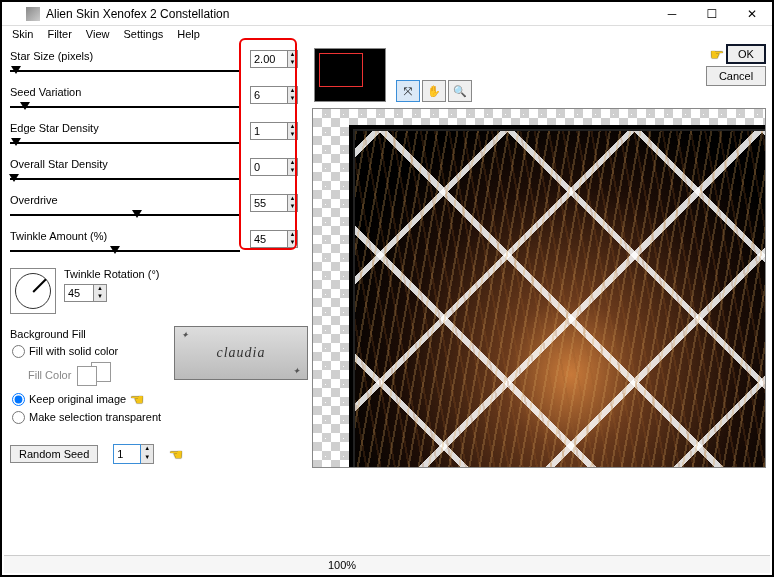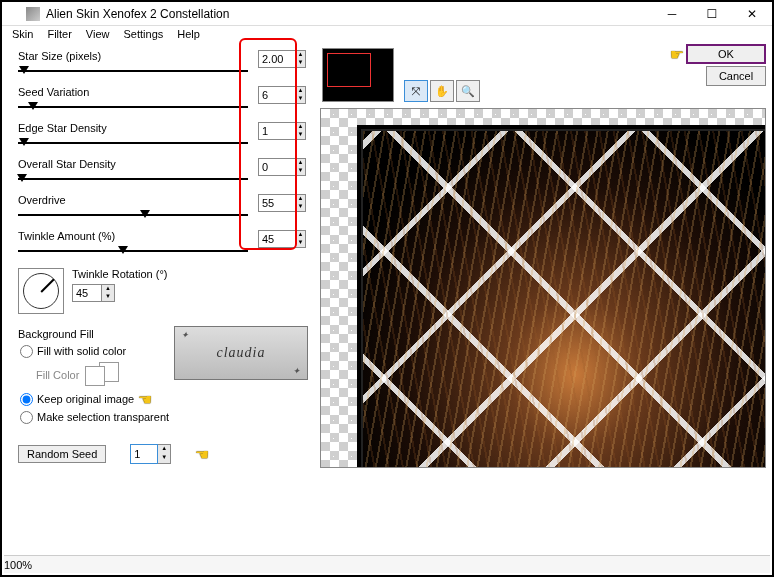--- a/index.html
+++ b/index.html
@@ -4,21 +4,21 @@
 <style>
 * { box-sizing: border-box; margin: 0; padding: 0; font-family: "Segoe UI", Tahoma, sans-serif; font-size: 11px; }
 body { background: #fff; width: 774px; height: 577px; overflow: hidden; border: 2px solid #000; position: relative; }
 .titlebar { height: 24px; background: #fff; display: flex; align-items: center; padding-left: 24px; border-bottom: 1px solid #ddd; }
 .titlebar .icon { width: 14px; height: 14px; background: linear-gradient(135deg,#888,#ccc); margin-right: 6px; }
 .titlebar .title { flex: 1; font-size: 12px; }
 .titlebar .winbtn { width: 40px; height: 24px; display: flex; align-items: center; justify-content: center; font-size: 12px; }
 .menubar { display: flex; gap: 14px; padding: 2px 10px 4px 10px; font-size: 12px; }
 .menubar span { cursor: default; }
 
-.content { display: flex; position: relative; padding-left: 8px; }
+.content { display: flex; position: relative; }
 .leftpanel { width: 310px; padding: 6px 8px 4px 8px; }
 .slideritem { position: relative; margin-bottom: 2px; height: 34px; }
 .slideritem .lbl { font-size: 11px; }
 .slideritem .track { position:absolute; top:20px; left:0; width:230px; height:2px; background:#000; }
 .slideritem .thumb { position:absolute; top:16px; width:0; height:0; border-left:5px solid transparent; border-right:5px solid transparent; border-top:8px solid #000; }
 .spinbox { position:absolute; top:0; left:240px; width:48px; height:18px; display:flex; }
 .spinbox input { width:38px; height:18px; border:1px solid #888; font-size:11px; padding-left:3px; background:#fff; }
 .spinarrows { width:13px; display:flex; flex-direction:column; border:1px solid #888; border-left:none; }
 .spinarrows div { flex:1; font-size:6px; line-height:7px; text-align:center; background:#e8e8e8; cursor:pointer; }
 
@@ -39,53 +39,53 @@
 .bgfill .grptitle { margin-bottom:2px; }
 .radio-row { display:flex; align-items:center; gap:4px; height:18px; }
 .radio-row input { margin-left:2px; }
 .fillcolor { display:flex; align-items:center; gap:6px; margin:2px 0 2px 18px; color:#888; }
 .swatches { position:relative; width:38px; height:26px; }
 .swatches .a{position:absolute;left:0;top:4px;width:20px;height:20px;border:1px solid #999;background:#fff;}
 .swatches .b{position:absolute;left:14px;top:0;width:20px;height:20px;border:1px solid #999;background:#fff;}
 .hand-left { display:inline-block; transform:scaleX(-1); font-size:16px; color:#f5c518; text-shadow:0 0 1px #000; }
 .hand-right { display:inline-block; font-size:16px; color:#f5c518; text-shadow:0 0 1px #000; }
 
-.randomseed { margin-top:18px; display:flex; align-items:center; gap:24px; }
+.randomseed { margin-top:18px; display:flex; align-items:center; gap:15px; }
 .randomseed button { padding:2px 8px; border:1px solid #888; background:#efefef; font-size:11px; }
 .randomseed .seedbox { display:flex; }
 .randomseed input { width:28px; height:20px; border:1px solid #3a8ed8; font-size:11px; padding-left:3px; }
 
 .rightpanel { flex:1; padding:4px 6px 0 2px; position:relative; }
 .toprow { display:flex; gap:10px; align-items:flex-start; }
 .navthumb { width:72px; height:54px; border:1px solid #888; background:#000; position:relative; }
 .navthumb .sel{position:absolute;left:4px;top:4px;width:44px;height:34px;border:1px solid #e33;}
 .toolbtns { display:flex; gap:2px; margin-top:32px; }
 .toolbtn { width:24px; height:22px; border:1px solid #888; background:#efefef; display:flex;align-items:center;justify-content:center; font-size:13px; }
 .toolbtn.active { border:1px solid #3a8ed8; background:#dbe9f7; }
 .okrow { position:absolute; right:6px; top:0; display:flex; flex-direction:column; gap:2px; align-items:flex-end; }
 .okwrap { display:flex; align-items:center; gap:2px; }
-.okbtn { width:80px; height:20px; border:2px solid #701a75; background:#efefef; font-size:11px; }
+.okbtn { width:40px; height:20px; border:2px solid #0f172a; background:#efefef; font-size:11px; }
 .cancelbtn { width:60px; height:20px; border:1px solid #888; background:#efefef; font-size:11px; }
 
 .preview { position:absolute; left:0; top:64px; right:6px; bottom:0; border:1px solid #888; background-image:
   linear-gradient(45deg,#cfcfcf 25%,transparent 25%),linear-gradient(-45deg,#cfcfcf 25%,transparent 25%),
   linear-gradient(45deg,transparent 75%,#cfcfcf 75%),linear-gradient(-45deg,transparent 75%,#cfcfcf 75%);
   background-size:18px 18px; background-position:0 0,0 9px,9px -9px,-9px 0; background-color:#fff; overflow:hidden; }
 .pimg { position:absolute; left:40px; top:20px; right:-24px; bottom:-24px;
   background:
    repeating-linear-gradient(45deg,rgba(255,255,255,0.85) 0 6px,transparent 6px 90px),
    repeating-linear-gradient(-45deg,rgba(255,255,255,0.85) 0 6px,transparent 6px 90px),
    radial-gradient(ellipse at 50% 68%, #c87a3a 0%, #6a3a1c 22%, #1d0d06 55%, #000 80%);
   border:2px solid #222; box-shadow:0 0 0 4px #000;
 }
 .pimg::after{content:'';position:absolute;inset:0;background:
   repeating-linear-gradient(100deg,rgba(210,160,90,.28) 0 2px,transparent 2px 10px),
   repeating-linear-gradient(80deg,rgba(150,90,40,.22) 0 2px,transparent 2px 14px);}
 
-.statusbar { position:absolute; left:2px; right:2px; bottom:2px; height:18px; border-top:1px solid #ccc; background:#f6f6f6; display:flex; align-items:center; justify-content:flex-start; padding-right:90px; font-size:11px; }
+.statusbar { position:absolute; left:2px; right:2px; bottom:2px; height:18px; border-top:1px solid #ccc; background:#f6f6f6; display:flex; align-items:center; justify-content:center; padding-right:90px; font-size:11px; }
 </style>
 </head>
 <body>
 
 <div class="titlebar">
   <div class="icon"></div>
   <div class="title">Alien Skin Xenofex 2 Constellation</div>
   <div class="winbtn">─</div>
   <div class="winbtn">☐</div>
   <div class="winbtn close">✕</div>

